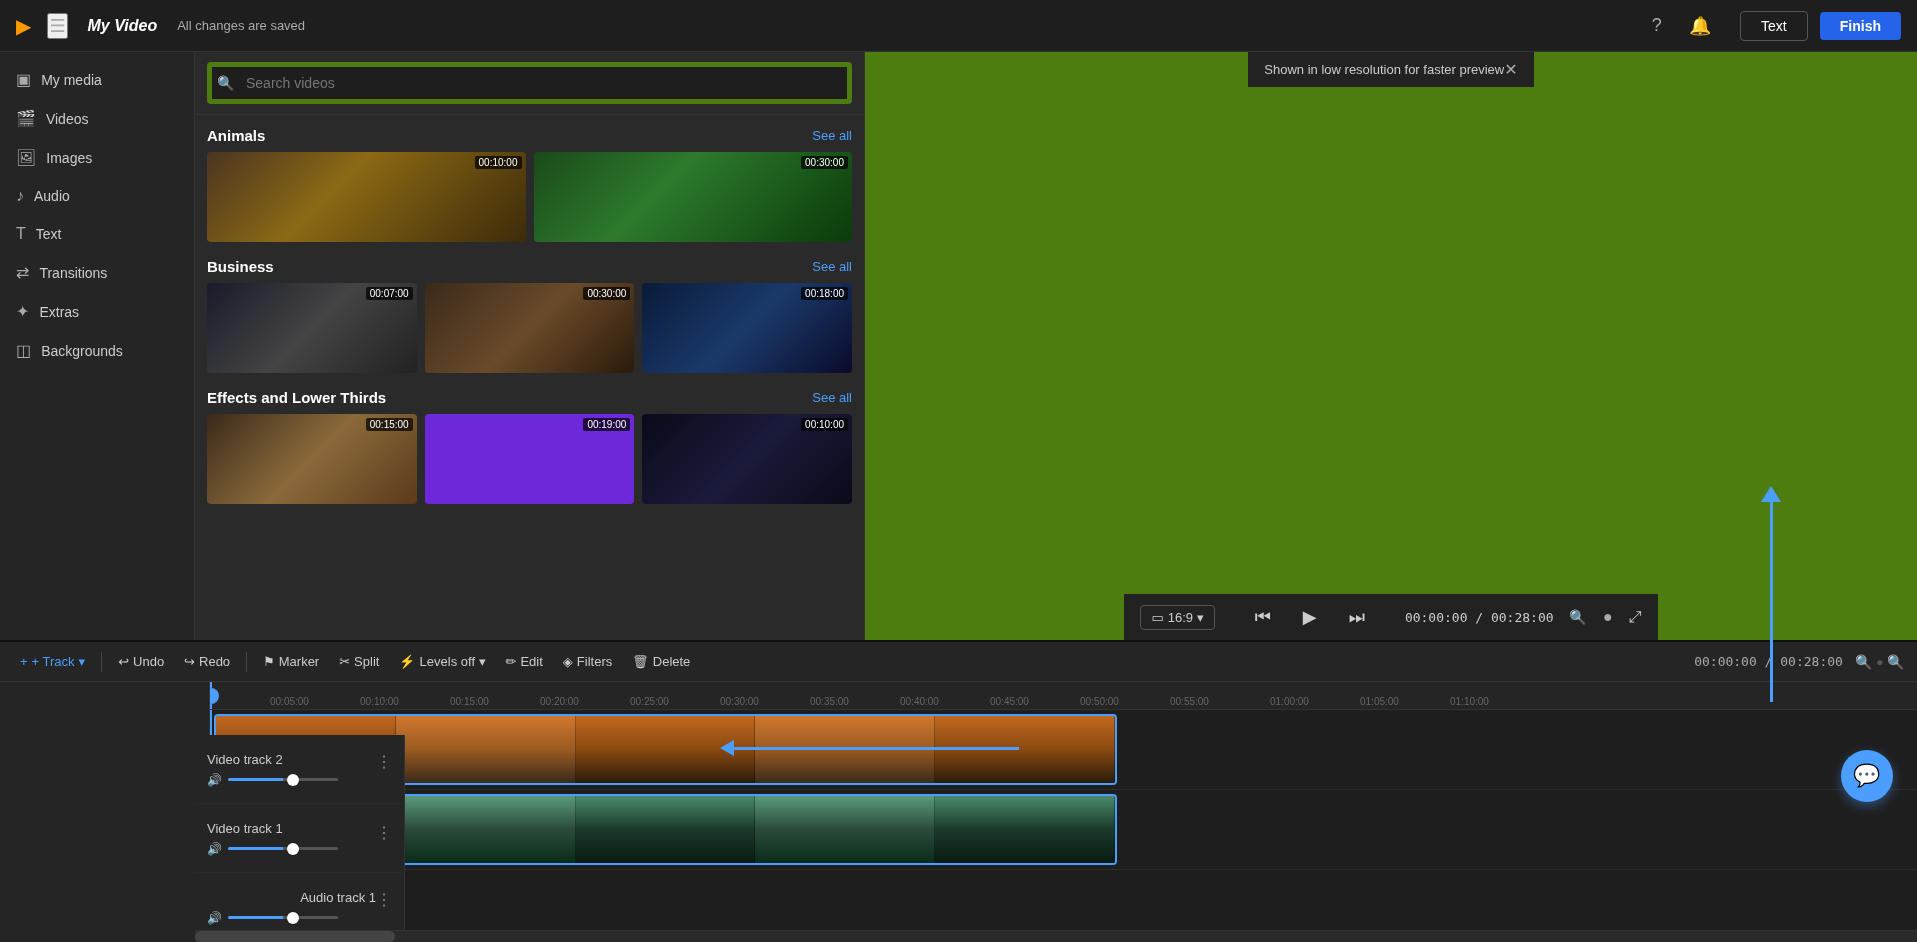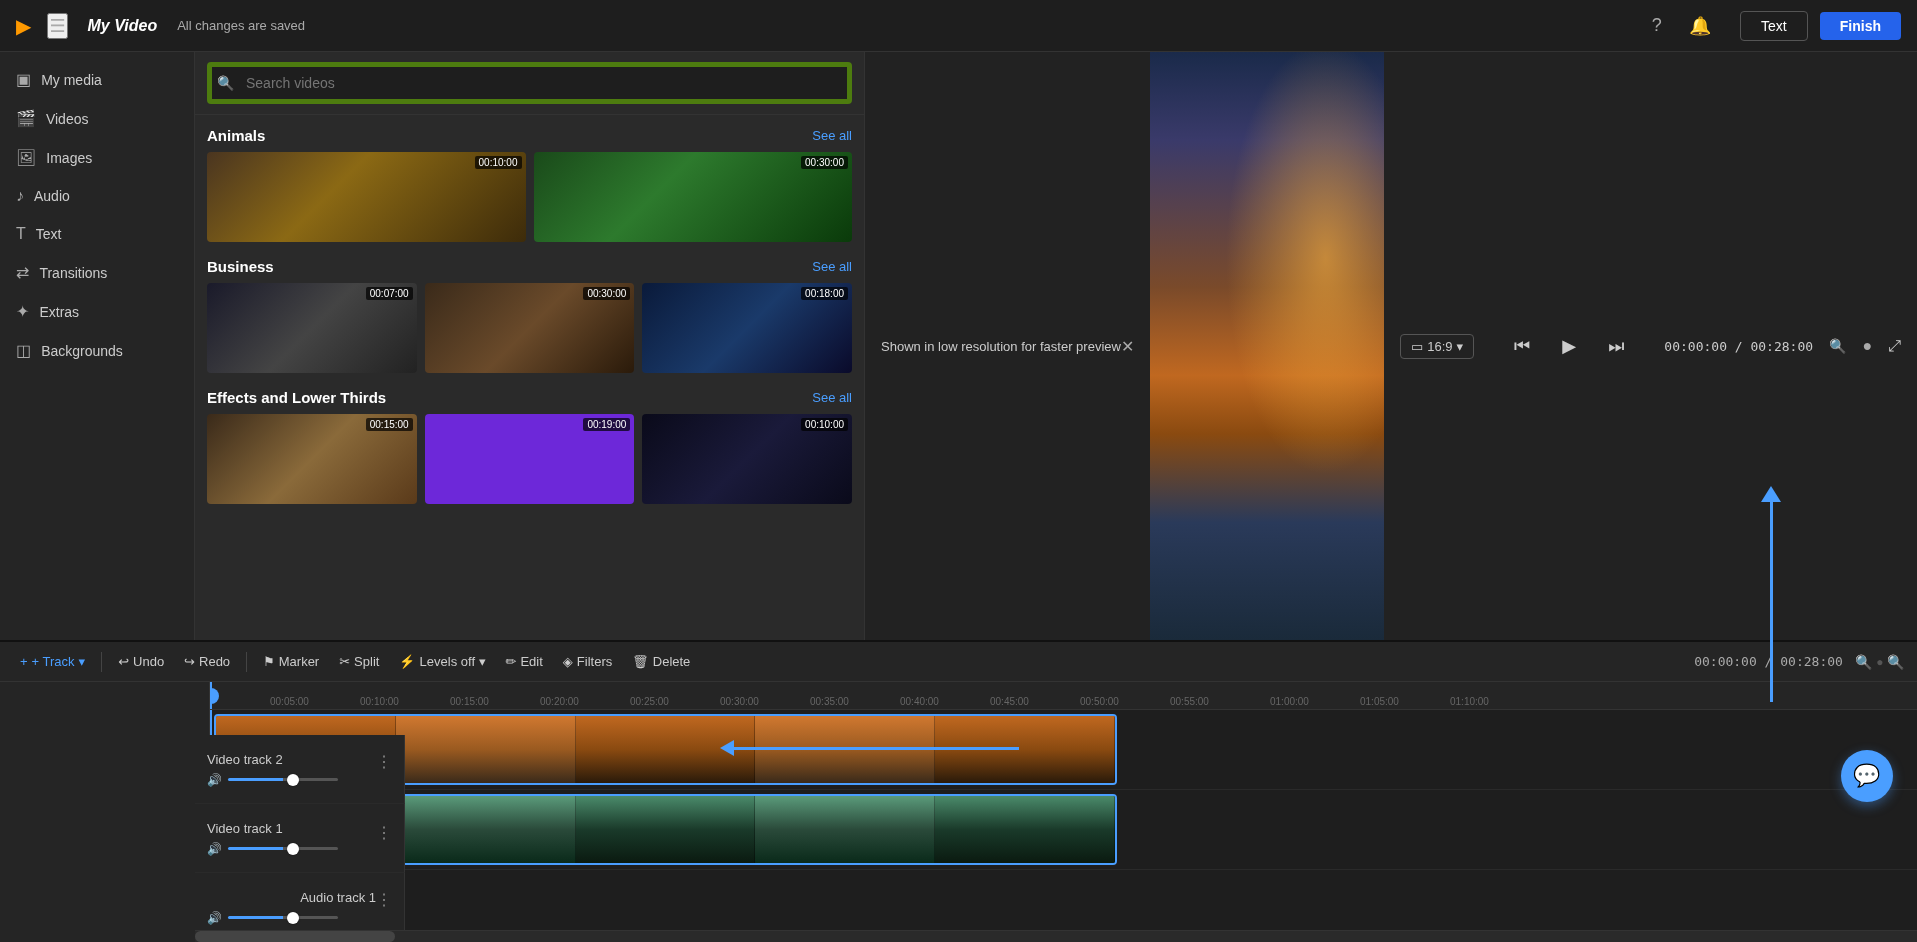--- a/index.html
+++ b/index.html
@@ -63,21 +63,21 @@
     .thumb-hands { background: linear-gradient(135deg, #2a2a2a 0%, #555 50%, #222 100%); }
     .thumb-handshake { background: linear-gradient(135deg, #1a1a2a 0%, #444 50%, #222 100%); }
     .thumb-laptop { background: linear-gradient(135deg, #3a2a1a 0%, #6a4a2a 50%, #2a1a0a 100%); }
     .thumb-chart { background: linear-gradient(135deg, #0a1a3a 0%, #1a3a6a 50%, #0a0a2a 100%); }
     .thumb-blur { background: linear-gradient(135deg, #3a2a1a 0%, #8a6a3a 50%, #5a3a1a 100%); }
     .thumb-green { background: #6d28d9; }
     .thumb-dark { background: linear-gradient(135deg, #0a0a1a 0%, #1a1a3a 50%, #0a0a1a 100%); }
 
     
     #preview-panel {
-      flex: 1; background: #4d7c0f; display: flex; flex-direction: row;
+      flex: 1; background: #4d7c0f; display: flex; flex-direction: column; align-items: center;
     }
     #preview-notice {
       background: #222; padding: 8px 16px; display: flex; align-items: center;
       justify-content: space-between; font-size: 13px; color: #ccc;
     }
     #preview-notice .close-x { cursor: pointer; color: #aaa; font-size: 16px; }
     #preview-video {
       flex: 1;
       background: linear-gradient(180deg, #1a2a3a 0%, #2a3a5a 20%, #6a4a2a 60%, #8a5a2a 80%, #1a1a2a 100%);
       position: relative; min-height: 0;

